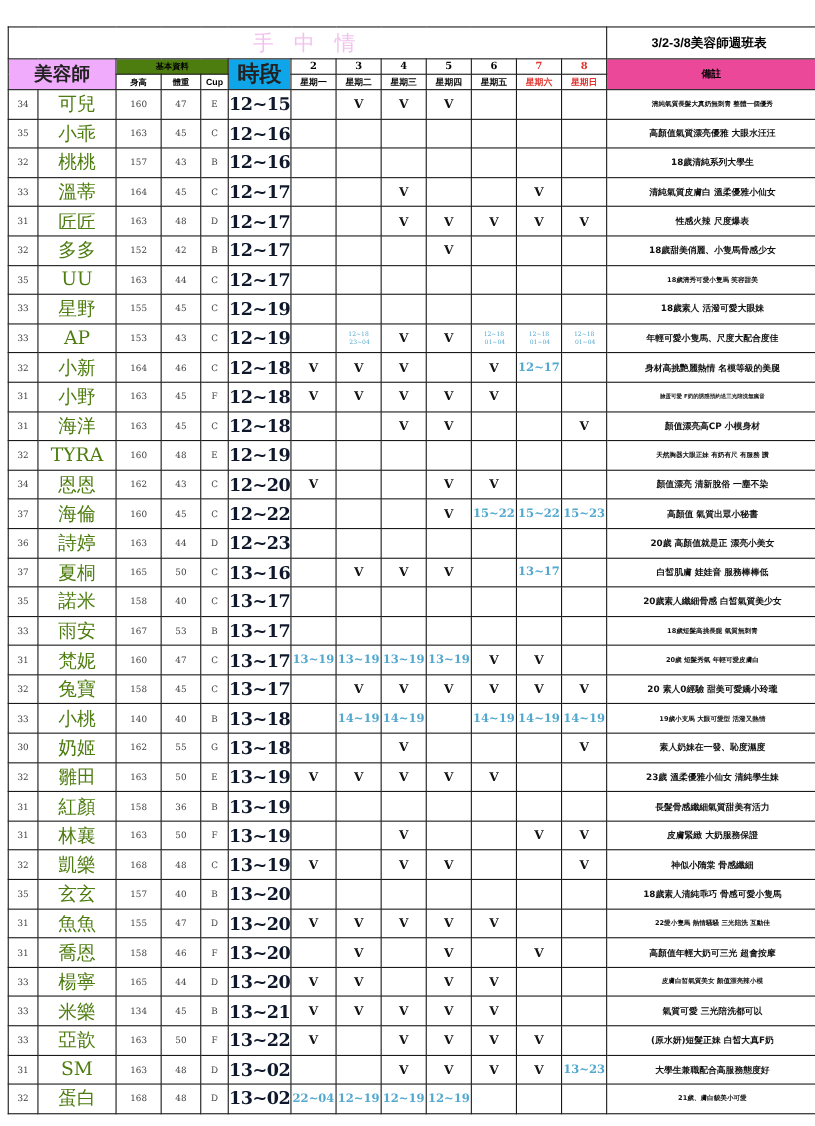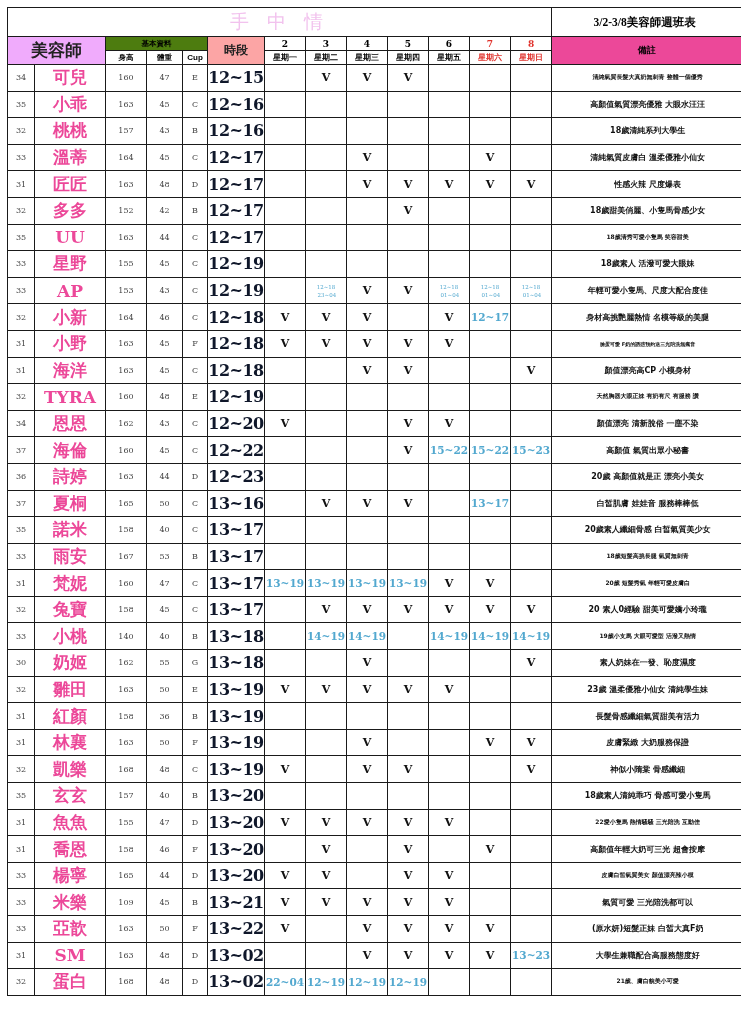--- a/index.html
+++ b/index.html
@@ -1,43 +1,43 @@
 <!DOCTYPE html>
 <html><head>
 <meta charset="utf-8">
 <style>
   html, body { margin:0; padding:0; background:#ffffff; }
   body { width:741px; height:1024px; overflow:hidden; position:relative; font-family:"DejaVu Serif", serif; }
   table.sheet {
-    position:absolute; left:7px; top:7px;
+    position:absolute; left:7px; top:24px;
     border-collapse:collapse; table-layout:fixed;
     width:734px;
   }
   table.sheet td {
     border:1.5px solid #1a1a1a;
     padding:0; text-align:center; vertical-align:middle;
     overflow:hidden; white-space:nowrap;
   }
   .title-row td { height:28px; }
   .brand { color:#f2c2ee; font-family:"DejaVu Sans", sans-serif; font-size:19px; letter-spacing:6px; text-align:center; }
-  .week-title { font-family:Liberation Serif, serif; font-weight:bold; font-size:11.5px; text-align:center; padding-right:4px !important; }
+  .week-title { font-family:Liberation Sans, sans-serif; font-weight:bold; font-size:11.5px; text-align:center; padding-right:4px !important; }
   .hdr1 td { height:13px; }
   .hdr2 td { height:13px; }
   .h-name { background:#f0abfc; font-family:"DejaVu Sans", sans-serif; font-size:17px; font-weight:bold; color:#222; }
   .h-basic { background:#4d7c0f; font-family:"DejaVu Sans", sans-serif; font-size:7.5px; font-weight:bold; }
   .h-sub { font-family:"DejaVu Sans", sans-serif; font-size:7.5px; font-weight:bold; }
   .h-sub.cup { font-family:Liberation Sans, sans-serif; font-size:8px; }
-  .h-time { background:#fca5a5; font-family:"DejaVu Sans", sans-serif; font-size:12px; font-weight:bold; color:#222; }
+  .h-time { background:#0ea5e9; font-family:"DejaVu Sans", sans-serif; font-size:20px; font-weight:bold; color:#222; }
   .h-date { font-size:9px; font-weight:bold; }
   .h-day { font-family:Liberation Mono, monospace; font-size:8px; font-weight:bold;margin-top:29px; }
   .weekend { color:#e0312b; }
   .h-notes { background:#ec4899; font-family:Liberation Serif, serif; font-size:9px; font-weight:bold; }
   .row td { height:25.6px; }
   .c-age { font-size:8px; color:#444; }
-  .c-name { font-family:"DejaVu Sans", sans-serif; font-size:17px; font-weight:bold; color:#ec4899; }
+  .c-name { font-family:"DejaVu Sans", sans-serif; font-size:17px; font-weight:normal; color:#4d7c0f; }
   .c-name.latin { font-family:"DejaVu Serif", serif; font-size:17px; }
   .c-num { font-size:8px; color:#444; }
   .c-time { font-size:16px; font-weight:bold; color:#0f172a; letter-spacing:-0.5px; }
   .c-day { font-size:11px; font-weight:bold; color:#111; }
   .c-day.blue { color:#52a8cf; font-size:10.5px; }
   .c-day.tiny { color:#52a8cf; font-size:5.5px; font-weight:normal; line-height:8px; white-space:pre; }
   .c-note { font-family:"DejaVu Sans", sans-serif; font-size:8px; font-weight:bold; text-align:right; padding-left:2px !important; color:#111; }
   .c-note.sm { font-size:6px; }
   .c-note.xs { font-size:5px; }
 </style>
@@ -587,21 +587,21 @@
         <td class="c-day"></td>
         <td class="c-day">V</td>
         <td class="c-day">V</td>
         <td class="c-day"></td>
         <td class="c-day"></td>
         <td class="c-note sm">皮膚白皙氣質美女 顏值漂亮辣小模</td>
       </tr>
       <tr class="row">
         <td class="c-age">33</td>
         <td class="c-name">米樂</td>
-        <td class="c-num">109</td>
+        <td class="c-num">134</td>
         <td class="c-num">45</td>
         <td class="c-num">B</td>
         <td class="c-time">13~21</td>
         <td class="c-day">V</td>
         <td class="c-day">V</td>
         <td class="c-day">V</td>
         <td class="c-day">V</td>
         <td class="c-day">V</td>
         <td class="c-day"></td>
         <td class="c-day"></td>

